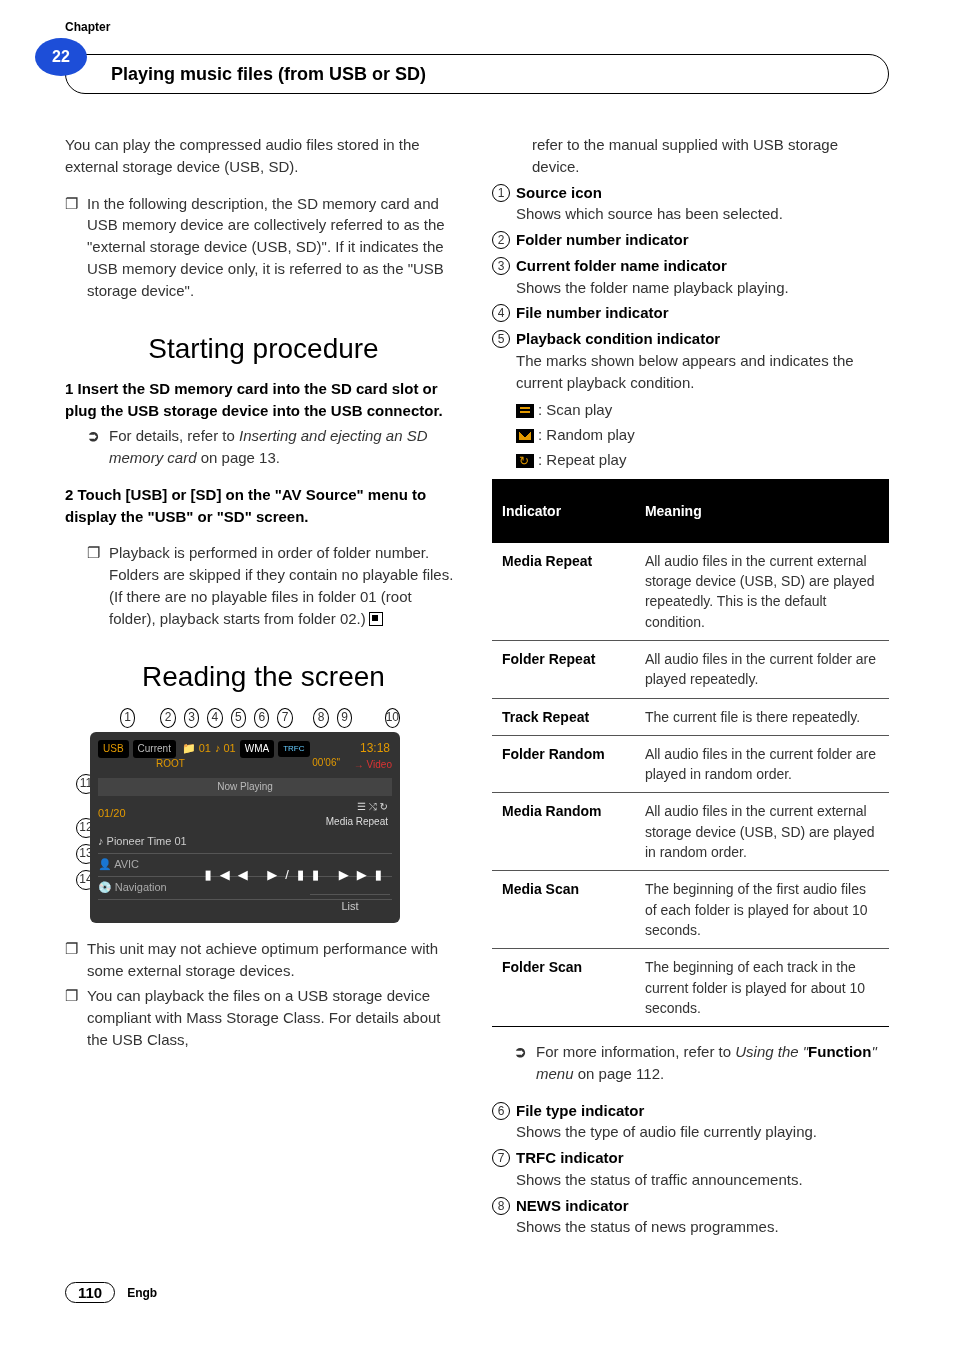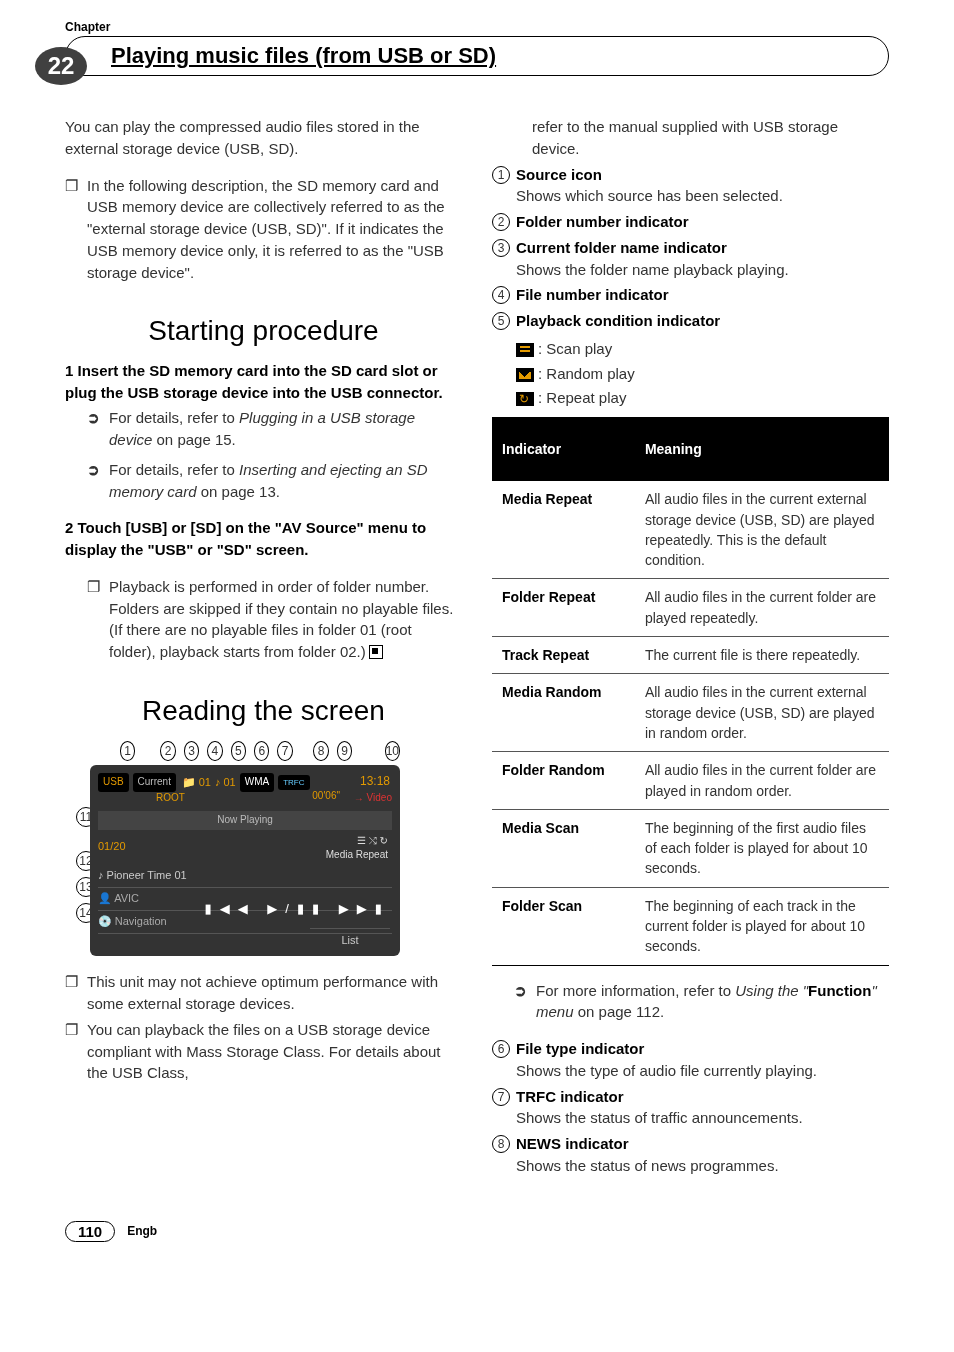--- a/index.html
+++ b/index.html
@@ -20,45 +20,44 @@
     margin-bottom: 25px;
   }
   .chapter-label {
     font-size: 12px;
     font-weight: bold;
     margin-bottom: 2px;
   }
   .chapter-bubble {
     position: absolute;
     left: -30px;
-    top: 27px;
+    top: 18px;
     width: 52px;
     height: 38px;
-    background: #404040;
+    background: #1d4ed8;
     color: #fff;
     border-radius: 50%;
     display: flex;
     align-items: center;
     justify-content: center;
-    font-size: 24px;
+    font-size: 16px;
     font-weight: bold;
     z-index: 2;
   }
   .title-pill {
     position: relative;
     border: 1.5px solid #000;
     border-radius: 24px;
     height: 38px;
     display: flex;
     align-items: center;
     padding-left: 45px;
-    font-size: 22px;
+    font-size: 18px;
     font-weight: bold;
-    margin-top: 2px;
-    text-decoration: underline;
+    margin-top: 20px;
   }
   .columns {
     display: flex;
     gap: 30px;
     margin-top: 40px;
   }
   .col {
     width: 50%;
     font-size: 15px;
     line-height: 1.45;
@@ -233,23 +232,20 @@
     <div class="col">
       <p class="intro">You can play the compressed audio files stored in the external storage device (USB, SD).</p>
       <ul class="bullet-list">
         <li>In the following description, the SD memory card and USB memory device are collectively referred to as the "external storage device (USB, SD)". If it indicates the USB memory device only, it is referred to as the "USB storage device".</li>
       </ul>
 
       <h2 class="section">Starting procedure</h2>
 
       <p class="step-head">1    Insert the SD memory card into the SD card slot or plug the USB storage device into the USB connector.</p>
       <ul class="arrow-list">
-        <li>
-          <span>For details, refer to </span><span class="italic">Plugging in a USB storage device</span><span> on page 15.</span>
-        </li>
         <li>
           <span>For details, refer to </span><span class="italic">Inserting and ejecting an SD memory card</span><span> on page 13.</span>
         </li>
       </ul>
 
       <p class="step-head">2    Touch [USB] or [SD] on the "AV Source" menu to display the "USB" or "SD" screen.</p>
       <ul class="bullet-list" style="padding-left:44px">
         <li>
           <span>Playback is performed in order of folder number. Folders are skipped if they contain no playable files. (If there are no playable files in folder 01 (root folder), playback starts from folder 02.)</span><span class="end-square"></span>
         </li>
@@ -324,20 +320,21 @@
       </div>
       <div class="circled-item">
         <span class="num">3</span><span class="title">Current folder name indicator</span>
         <div class="desc">Shows the folder name playback playing.</div>
       </div>
       <div class="circled-item">
         <span class="num">4</span><span class="title">File number indicator</span>
       </div>
       <div class="circled-item">
         <span class="num">5</span><span class="title">Playback condition indicator</span>
+        <div class="desc">The marks shown below appears and indicates the current playback condition.</div>
       </div>
 
       <div style="margin-left:24px;margin-top:6px">
         <div class="icon-line"><span class="icon-box scan"></span><span>: Scan play</span></div>
         <div class="icon-line"><span class="icon-box random"></span><span>: Random play</span></div>
         <div class="icon-line"><span class="icon-box repeat"></span><span>: Repeat play</span></div>
       </div>
 
       <table class="ind">
         <tbody>
@@ -351,26 +348,26 @@
             </tr>
         <tr>
               <td>Folder Repeat</td>
               <td>All audio files in the current folder are played repeatedly.</td>
             </tr>
         <tr>
               <td>Track Repeat</td>
               <td>The current file is there repeatedly.</td>
             </tr>
         <tr>
+              <td>Folder Random</td>
+              <td>All audio files in the current folder are played in random order.</td>
+            </tr>
+        <tr>
               <td>Media Random</td>
               <td>All audio files in the current external storage device (USB, SD) are played in random order.</td>
-            </tr>
-        <tr>
-              <td>Folder Random</td>
-              <td>All audio files in the current folder are played in random order.</td>
             </tr>
         <tr>
               <td>Media Scan</td>
               <td>The beginning of the first audio files of each folder is played for about 10 seconds.</td>
             </tr>
         <tr>
               <td>Folder Scan</td>
               <td>The beginning of each track in the current folder is played for about 10 seconds.</td>
             </tr>
       </tbody>

